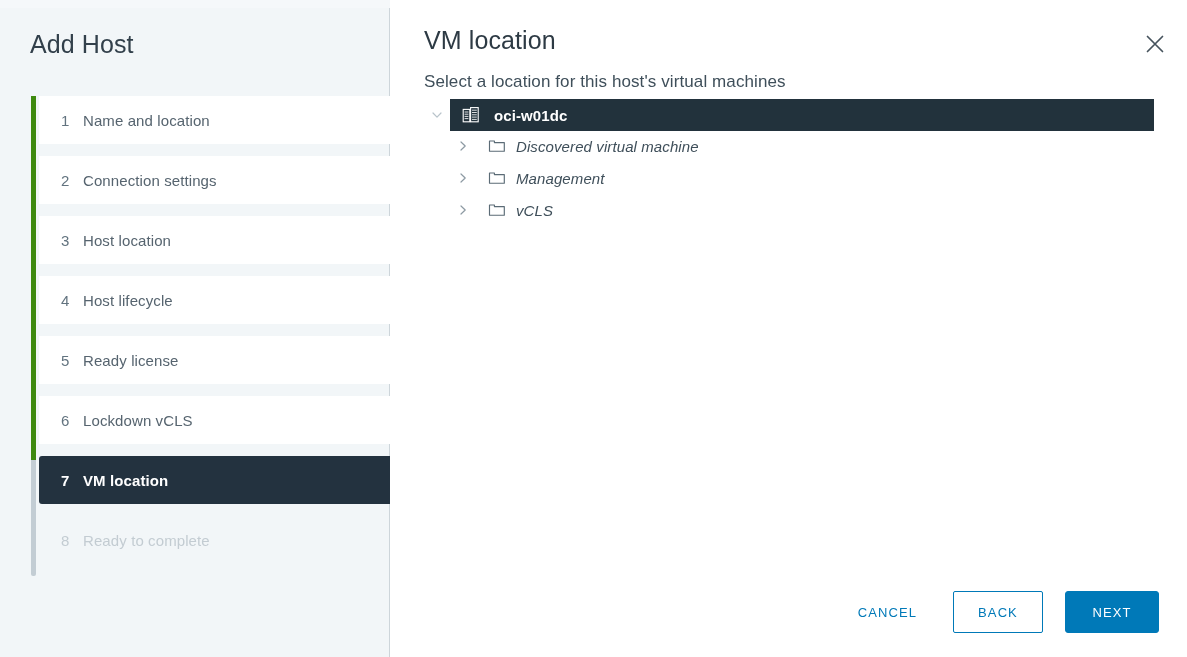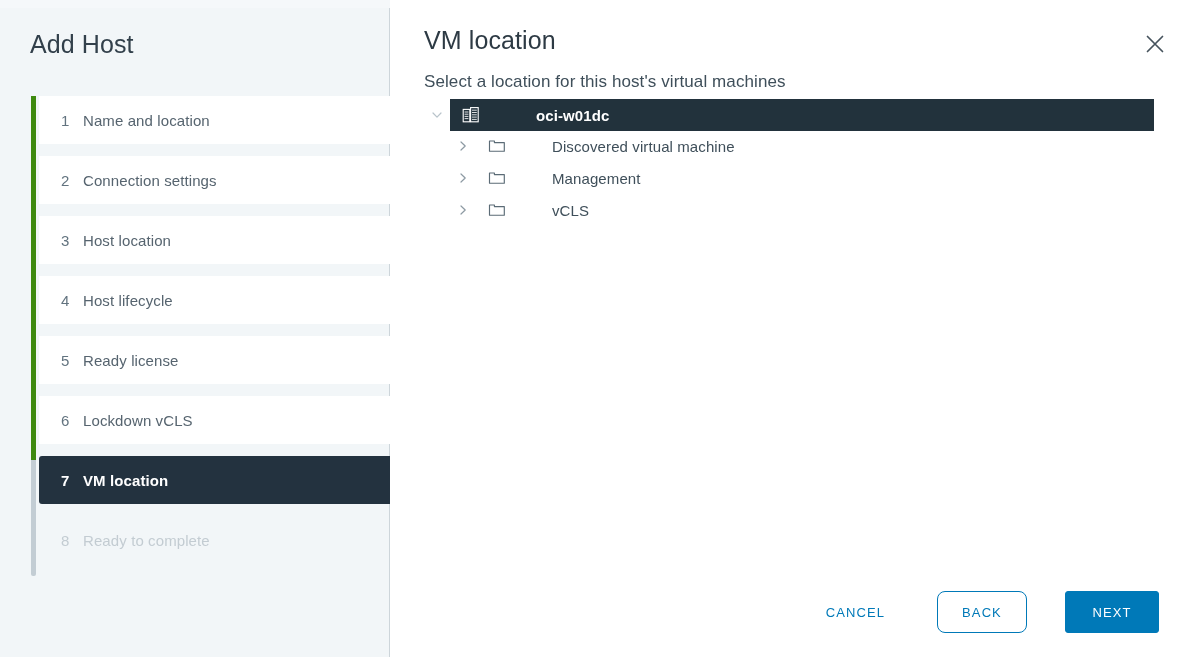--- a/index.html
+++ b/index.html
@@ -199,21 +199,20 @@
   }
   .tree-row.child .twisty { margin-left: 26px; }
 
   .row-body {
     display: flex;
     align-items: center;
     height: 32px;
     flex: 1 1 auto;
     padding-left: 10px;
     box-sizing: border-box;
-    gap: 42px;
   }
   .tree-row.selected .row-body {
     background: #22323c;
   }
   .node-icon {
     width: 22px;
     height: 22px;
     flex: 0 0 22px;
     display: flex;
     align-items: center;
@@ -223,30 +222,30 @@
     margin-left: 12px;
     font-size: 15px;
     color: #3f4f5a;
     letter-spacing: 0.1px;
     white-space: nowrap;
   }
   .tree-row.selected .node-label {
     color: #ffffff;
     font-weight: 700;
   }
-  .tree-row.child .node-label { margin-left: 2px; }
+  .tree-row.child .node-label { margin-left: 8px; font-style: italic; }
 
   
   .footer {
     position: absolute;
     right: 28px;
     bottom: 24px;
     display: flex;
     align-items: center;
-    gap: 16px;
+    gap: 0px;
   }
   .btn {
     font-family: "Liberation Sans", sans-serif;
     font-size: 13px;
     letter-spacing: 1.1px;
     text-transform: uppercase;
     cursor: pointer;
     box-sizing: border-box;
   }
   .btn-link {
@@ -257,21 +256,21 @@
     padding: 0 16px;
     margin-right: 20px;
   }
   .btn-outline {
     background: #ffffff;
     border: 1px solid #0079b8;
     color: #0079b8;
     height: 42px;
     min-width: 90px;
     padding: 0 18px;
-    border-radius: 8px;
+    border-radius: 2px;
     margin-right: 22px;
   }
   .btn-solid {
     background: #0079b8;
     border: 1px solid #0079b8;
     color: #ffffff;
     height: 42px;
     min-width: 94px;
     padding: 8px 18px;
     border-radius: 3px;

